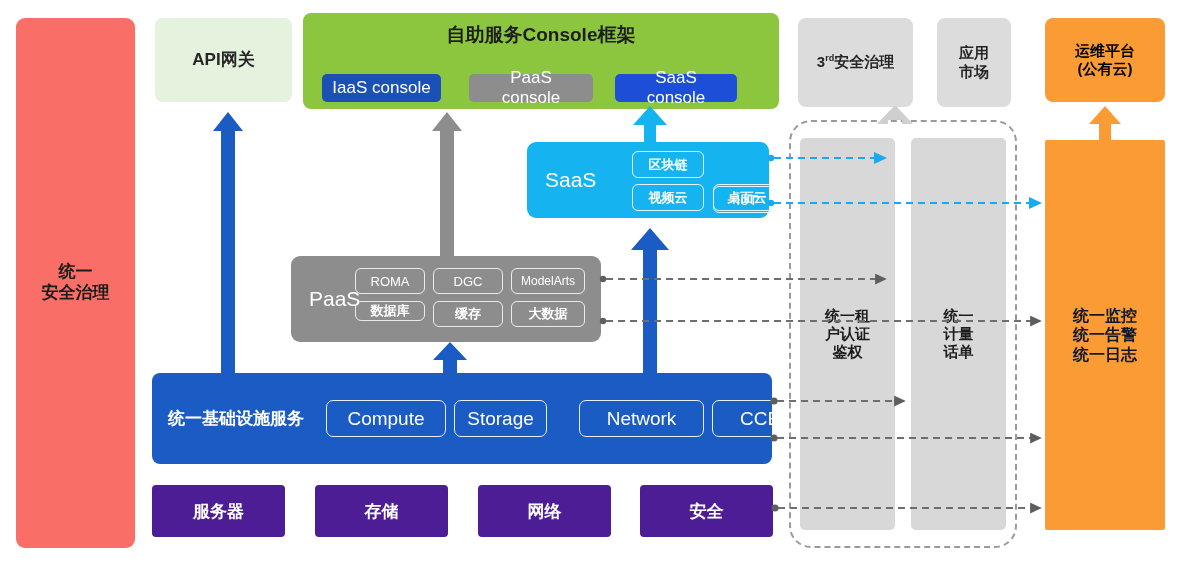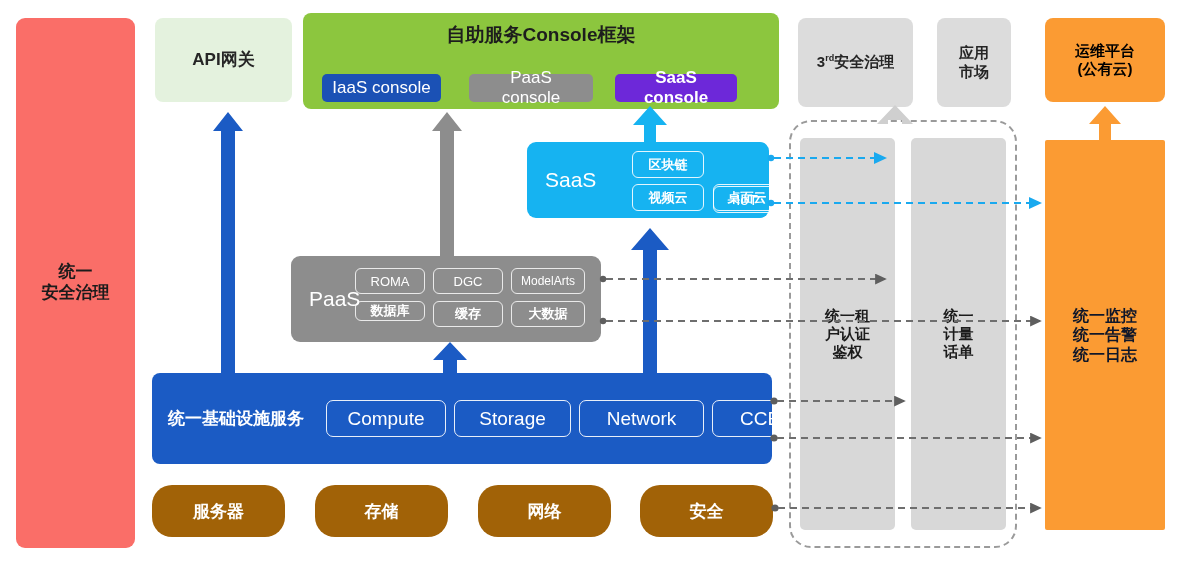--- a/index.html
+++ b/index.html
@@ -41,21 +41,21 @@
     text-align:center;color:#1d1d1d;font-size:19px;font-weight:700;
   }
   .console-tag{
     position:absolute;top:61px;height:28px;border-radius:5px;
     display:flex;align-items:center;justify-content:center;
     color:#ffffff;font-size:17px;font-weight:400;padding:0 10px;
     box-sizing:border-box;
   }
   #tag-iaas{left:19px;width:119px;background:#1b51b5;}
   #tag-paas{left:166px;width:124px;background:#8d8d8d;}
-  #tag-saas{left:312px;width:122px;background:#6d28d9;font-weight:bold;}
+  #tag-saas{left:312px;width:122px;background:#1d4ed8;}
 
   
   #third-cloud{
     left:798px;top:18px;width:115px;height:89px;
     background:#dcdcdc;border-radius:8px;color:#262626;
     font-size:15px;font-weight:700;
   }
   #third-cloud sup{font-size:9px;vertical-align:super;font-weight:700;}
   #app-market{
     left:937px;top:18px;width:74px;height:89px;
@@ -117,28 +117,28 @@
     position:absolute;left:16px;top:0;height:91px;display:flex;align-items:center;
     color:#ffffff;font-size:17px;font-weight:700;
   }
   .iaas-chip{
     position:absolute;top:27px;height:37px;
     border:1.6px solid rgba(255,255,255,.9);border-radius:7px;
     display:flex;align-items:center;justify-content:center;
     color:#ffffff;font-size:19px;box-sizing:border-box;
   }
   #chip-compute{left:174px;width:120px;}
-  #chip-storage{left:302px;width:117px;}
+  #chip-storage{left:302px;width:93px;}
   #chip-network{left:427px;width:125px;}
   #chip-cce{left:560px;width:96px;}
 
   
   .hw-box{
-    position:absolute;top:485px;height:52px;background:#a16207;
-    border-radius:20px;display:flex;align-items:center;justify-content:center;
+    position:absolute;top:485px;height:52px;background:#4c1d95;
+    border-radius:4px;display:flex;align-items:center;justify-content:center;
     color:#ffffff;font-size:17px;font-weight:700;
   }
   #hw-server{left:152px;width:133px;}
   #hw-storage{left:315px;width:133px;}
   #hw-network{left:478px;width:133px;}
   #hw-security{left:640px;width:133px;}
 
   
   #dashed-container{
     position:absolute;left:789px;top:120px;width:228px;height:428px;

